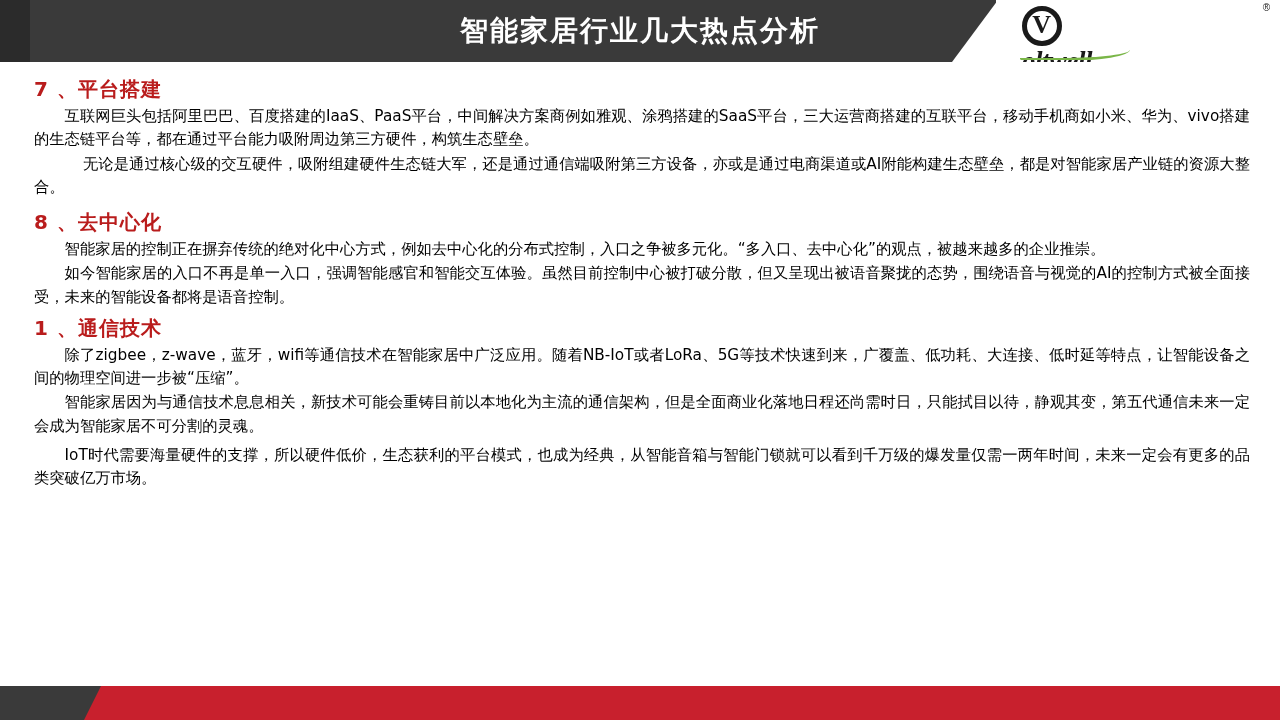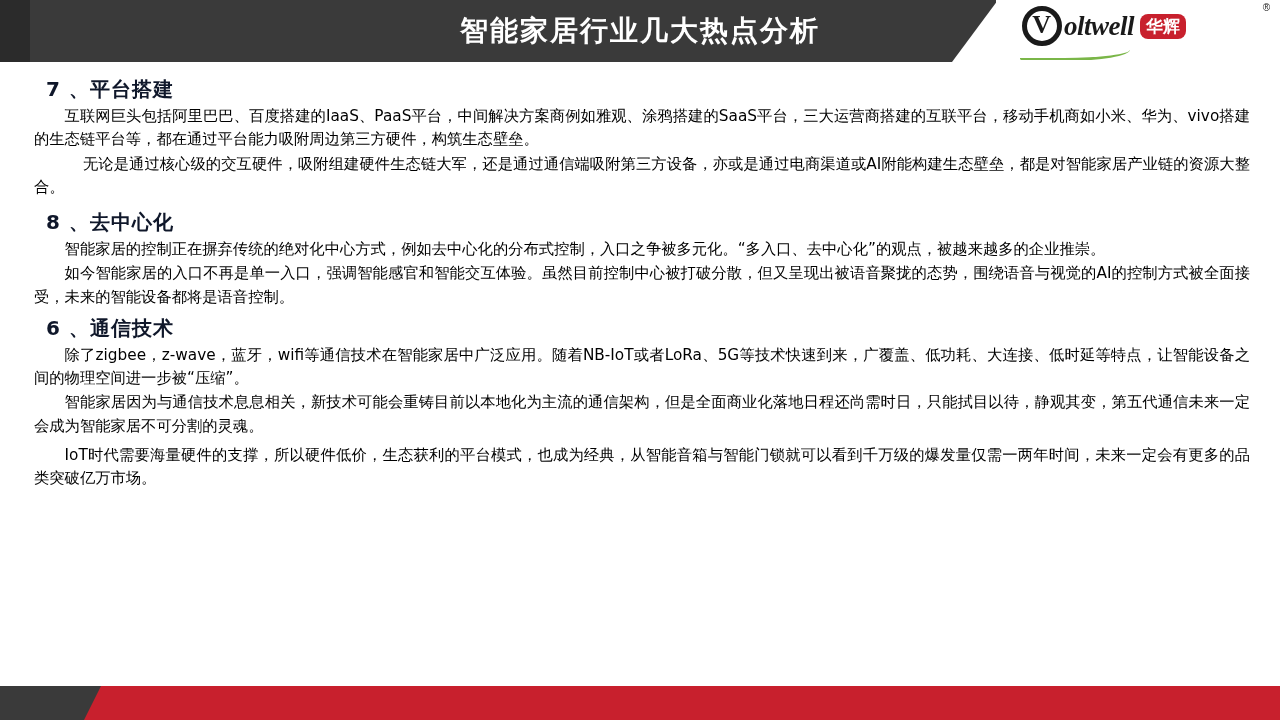--- a/index.html
+++ b/index.html
@@ -69,21 +69,21 @@
     height: 0;
     border-style: solid;
     border-width: 0 0 62px 46px;
     border-color: transparent transparent #ffffff transparent;
   }
   .logo-wrap {
     position: absolute;
     top: 6px;
     left: 26px;
     display: flex;
-    align-items: center;
+    flex-direction: column;
   }
   .logo-v {
     position: relative;
     width: 40px;
     height: 40px;
     border: 5px solid #1a1a1a;
     border-radius: 50%;
     box-sizing: border-box;
     margin-right: 2px;
   }
@@ -143,24 +143,24 @@
   }
 
   
   .content {
     position: absolute;
     top: 76px;
     left: 34px;
     width: 1216px;
   }
   h2.sec-title {
-    margin: 0 0 2px 12px;
+    margin: 0 0 2px 0;
     font-size: 20px;
     font-weight: bold;
-    color: #0f172a;
+    color: #b91c1c;
     font-family: "DejaVu Sans", "Liberation Sans", sans-serif;
     letter-spacing: 1px;
   }
   .sec {
     margin-bottom: 14px;
   }
   .sec p {
     margin: 0 0 1px 0;
     font-size: 15.3px;
     line-height: 1.52;
@@ -233,21 +233,21 @@
       <p class="extra-indent">无论是通过核心级的交互硬件，吸附组建硬件生态链大军，还是通过通信端吸附第三方设备，亦或是通过电商渠道或AI附能构建生态壁垒，都是对智能家居产业链的资源大整合。</p>
     </div>
 
     <div class="sec gap-tight">
       <h2 class="sec-title">8 、去中心化</h2>
       <p>智能家居的控制正在摒弃传统的绝对化中心方式，例如去中心化的分布式控制，入口之争被多元化。“多入口、去中心化”的观点，被越来越多的企业推崇。</p>
       <p>如今智能家居的入口不再是单一入口，强调智能感官和智能交互体验。虽然目前控制中心被打破分散，但又呈现出被语音聚拢的态势，围绕语音与视觉的AI的控制方式被全面接受，未来的智能设备都将是语音控制。</p>
     </div>
 
     <div class="sec gap-tight">
-      <h2 class="sec-title">6 、通信技术</h2>
+      <h2 class="sec-title">1 、通信技术</h2>
       <p>除了zigbee，z-wave，蓝牙，wifi等通信技术在智能家居中广泛应用。随着NB-IoT或者LoRa、5G等技术快速到来，广覆盖、低功耗、大连接、低时延等特点，让智能设备之间的物理空间进一步被“压缩”。</p>
       <p>智能家居因为与通信技术息息相关，新技术可能会重铸目前以本地化为主流的通信架构，但是全面商业化落地日程还尚需时日，只能拭目以待，静观其变，第五代通信未来一定会成为智能家居不可分割的灵魂。</p>
     </div>
 
     <div class="sec">
       <p>IoT时代需要海量硬件的支撑，所以硬件低价，生态获利的平台模式，也成为经典，从智能音箱与智能门锁就可以看到千万级的爆发量仅需一两年时间，未来一定会有更多的品类突破亿万市场。</p>
     </div>
 
   </div>
 

